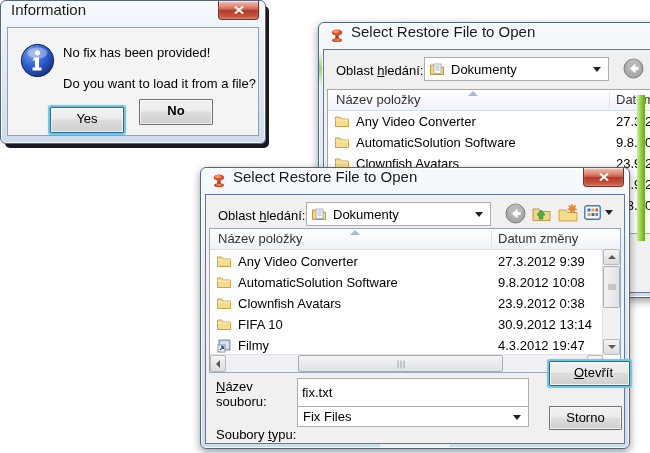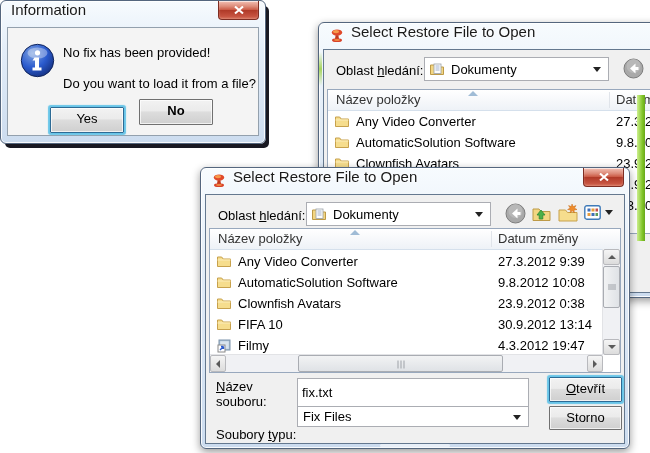--- a/index.html
+++ b/index.html
@@ -327,21 +327,21 @@
             <span class="ridges h"><span></span><span></span><span></span></span>
           </div>
           <div class="sb-btn tri-rt" style="right:0;top:0;width:16px;height:17px;">
               <i></i>
             </div>
         </div>
       </div>
 
       <span class="lbl" style="left:10px;top:184px;line-height:15px;"><span class="accel">N</span><span>ázev</span><br><span>souboru:</span></span>
       <input class="tinput" style="left: 91px; top: 183px; width: 232px; height: 29px;" type="text" value="fix.txt">
-      <div class="btn btn-default" style="left:343px;top:182px;width:71px;height:23px;">
+      <div class="btn btn-default" style="left:343px;top:166px;width:71px;height:23px;padding-left:8px;">
         <span class="btxt"><span class="accel">O</span><span>tevřít</span></span>
       </div>
 
       <span class="lbl" style="left:10px;top:232px;"><span>Soubory </span><span class="accel">t</span><span>ypu:</span></span>
       <div class="combo" style="left:91px;top:211px;width:232px;height:21px;">
         <span class="ctext" style="margin-left:5px;">Fix Files</span>
         <span class="carrow"></span>
       </div>
       <div class="btn" style="left:343px;top:211px;width:71px;height:22px;">
         <span class="btxt" style="line-height:21px;">Storno</span>

